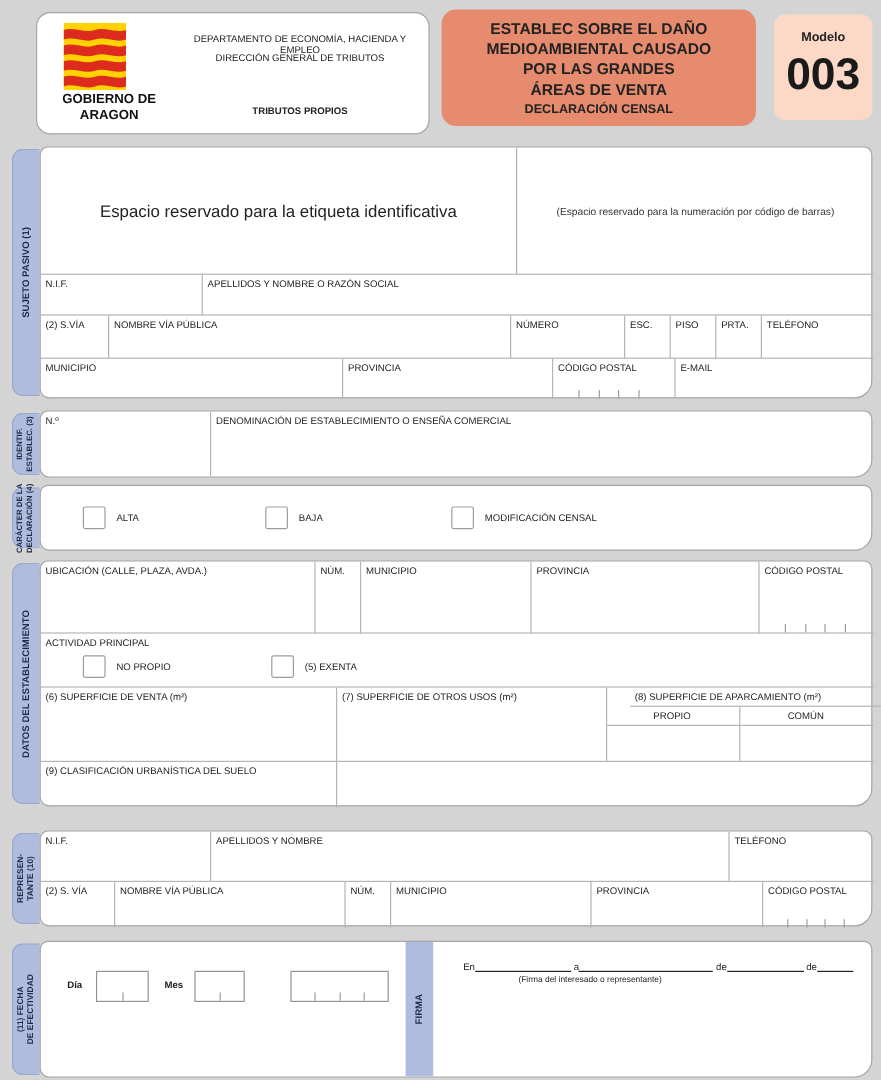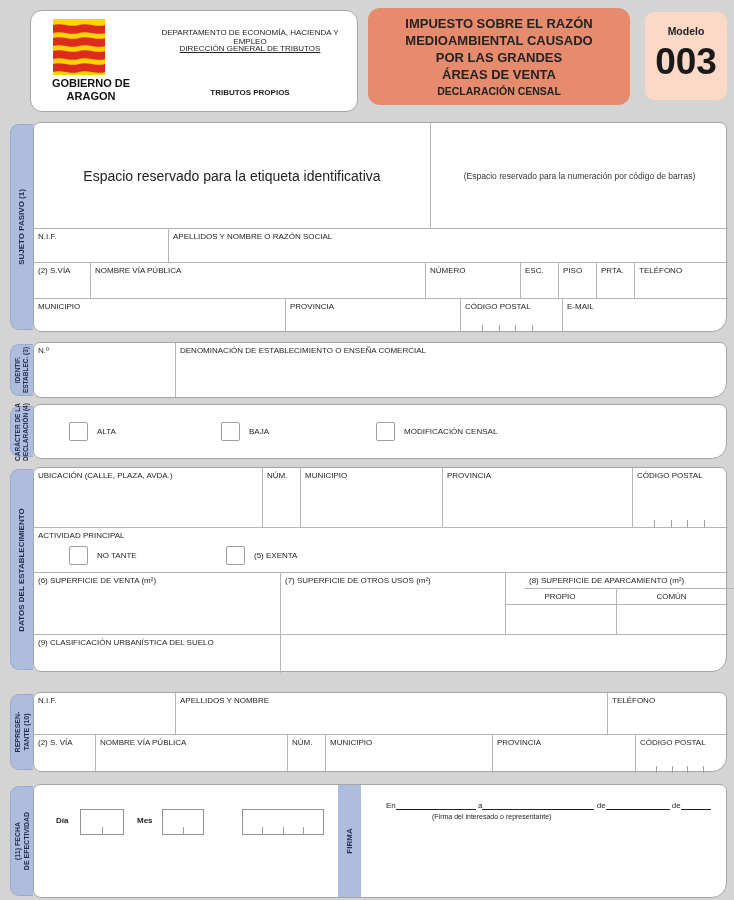--- a/index.html
+++ b/index.html
@@ -36,21 +36,21 @@
   .title-box { position:absolute; left:368px; top:8px; width:262px; height:97px; background:#e68b6d; border-radius:12px;
                display:flex; flex-direction:column; align-items:center; justify-content:center; }
   .title-box .tl { font-size:13px; font-weight:bold; color:#232323; line-height:1.3; }
   .title-box .ts { font-size:10.5px; font-weight:bold; color:#232323; margin-top:1px; }
   .modelo-box { position:absolute; left:645px; top:12px; width:82px; height:88px; background:#fbd9c6; border-radius:9px; text-align:center; }
   .modelo-box .ml { font-size:10.5px; font-weight:bold; color:#232323; margin-top:13px; }
   .modelo-box .mn { font-size:37px; font-weight:bold; color:#1a1a1a; line-height:1.0; margin-top:6px; }
 
   .govtext { position:absolute; left:6px; top:66px; width:108px; text-align:center; font-weight:bold; font-size:11px; color:#111; line-height:1.2; }
   .dept { position:absolute; left:116px; top:17px; width:206px; text-align:center; font-size:8px; color:#222; }
-  .dept2 { position:absolute; left:116px; top:33px; width:206px; text-align:center; font-size:8px; color:#222;text-decoration:underline; }
+  .dept2 { position:absolute; left:116px; top:33px; width:206px; text-align:center; font-size:8px; color:#222; }
   .trib { position:absolute; left:116px; top:77px; width:206px; text-align:center; font-size:8px; font-weight:bold; color:#222; }
 
   .firmabar { position:absolute; left:304px; top:0; width:23px; height:100%; background:#aebcde; }
   .sigline { position:absolute; left:352px; top:16px; font-size:8px; color:#1d1d1d; white-space:nowrap; }
   .blank { display:inline-block; border-bottom:1px solid #222; height:9px; vertical-align:bottom; }
   .signote { position:absolute; left:398px; top:28px; font-size:7px; color:#1d1d1d; }
 </style>
 </head>
 <body>
 
@@ -69,21 +69,21 @@
     <div class="govtext">
       <div>GOBIERNO DE</div>
       <div>ARAGON</div>
     </div>
     <div class="dept">DEPARTAMENTO DE ECONOMÍA, HACIENDA Y EMPLEO</div>
     <div class="dept2">DIRECCIÓN GENERAL DE TRIBUTOS</div>
     <div class="trib">TRIBUTOS PROPIOS</div>
   </div>
 
   <div class="title-box">
-    <div class="tl">IMPUESTO SOBRE EL RAZÓN</div>
+    <div class="tl">ESTABLEC SOBRE EL DAÑO</div>
     <div class="tl">MEDIOAMBIENTAL CAUSADO</div>
     <div class="tl">POR LAS GRANDES</div>
     <div class="tl">ÁREAS DE VENTA</div>
     <div class="ts">DECLARACIÓN CENSAL</div>
   </div>
 
   <div class="modelo-box">
     <div class="ml">Modelo</div>
     <div class="mn">003</div>
   </div>
@@ -163,21 +163,21 @@
           <i></i>
           <i></i>
           <i></i>
         </span>
     </div>
 
     <div class="cell bb" style="left:0; top:60px; width:694px; height:45px;">
       <span class="lbl">ACTIVIDAD PRINCIPAL</span>
     </div>
     <div class="checkbox" style="left:35px; top:78px;"></div>
-    <span class="cblabel" style="left:63px; top:83px;">NO TANTE</span>
+    <span class="cblabel" style="left:63px; top:83px;">NO PROPIO</span>
     <div class="checkbox" style="left:192px; top:78px;"></div>
     <span class="cblabel" style="left:220px; top:83px;">(5) EXENTA</span>
 
     <div class="cell br bb" style="left:0; top:105px; width:247px; height:62px;"><span class="lbl">(6) SUPERFICIE DE VENTA (m²)</span></div>
     <div class="cell br bb" style="left:247px; top:105px; width:225px; height:62px;"><span class="lbl">(7) SUPERFICIE DE OTROS USOS (m²)</span></div>
     <div class="cell bb" style="left:472px; top:105px; width:222px; height:16px;margin-left:19px;"><span class="lbl">(8) SUPERFICIE DE APARCAMIENTO (m²)</span></div>
     <div class="cell br bb center" style="left:472px; top:121px; width:111px; height:16px;">PROPIO</div>
     <div class="cell bb center" style="left:583px; top:121px; width:111px; height:16px;">COMÚN</div>
     <div class="cell br bb" style="left:472px; top:137px; width:111px; height:30px;"></div>
     <div class="cell bb" style="left:583px; top:137px; width:111px; height:30px;"></div>

